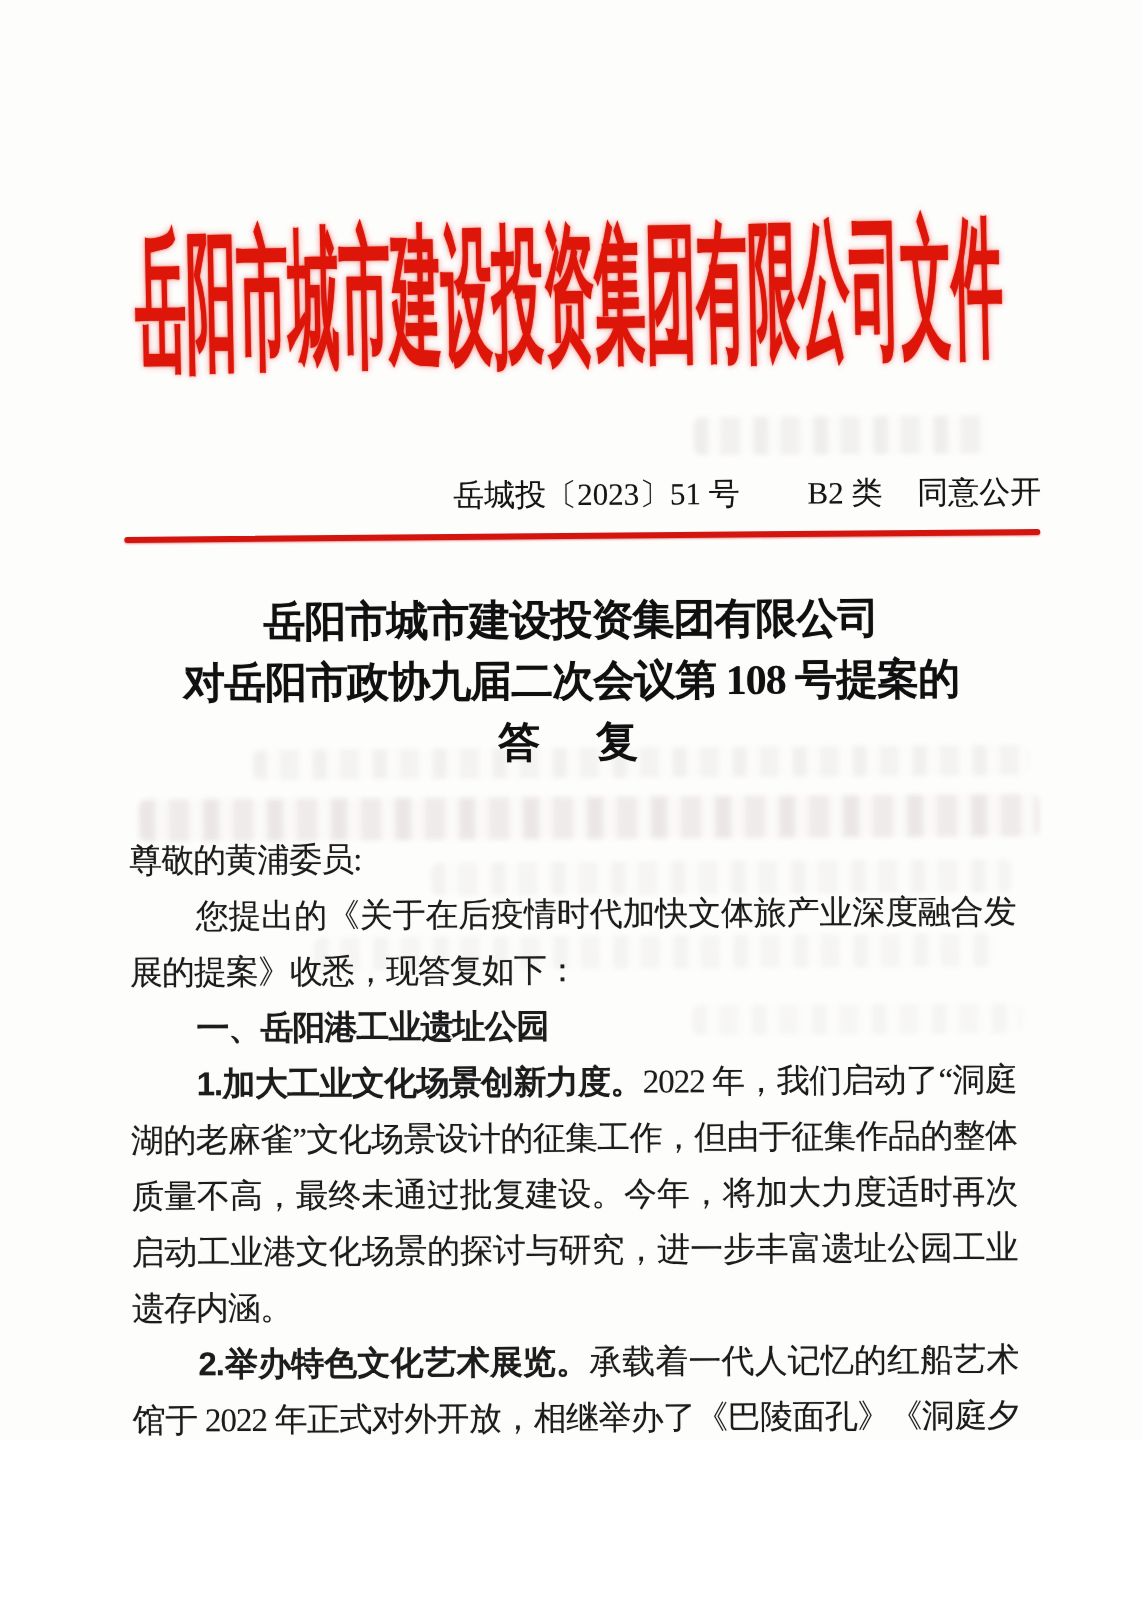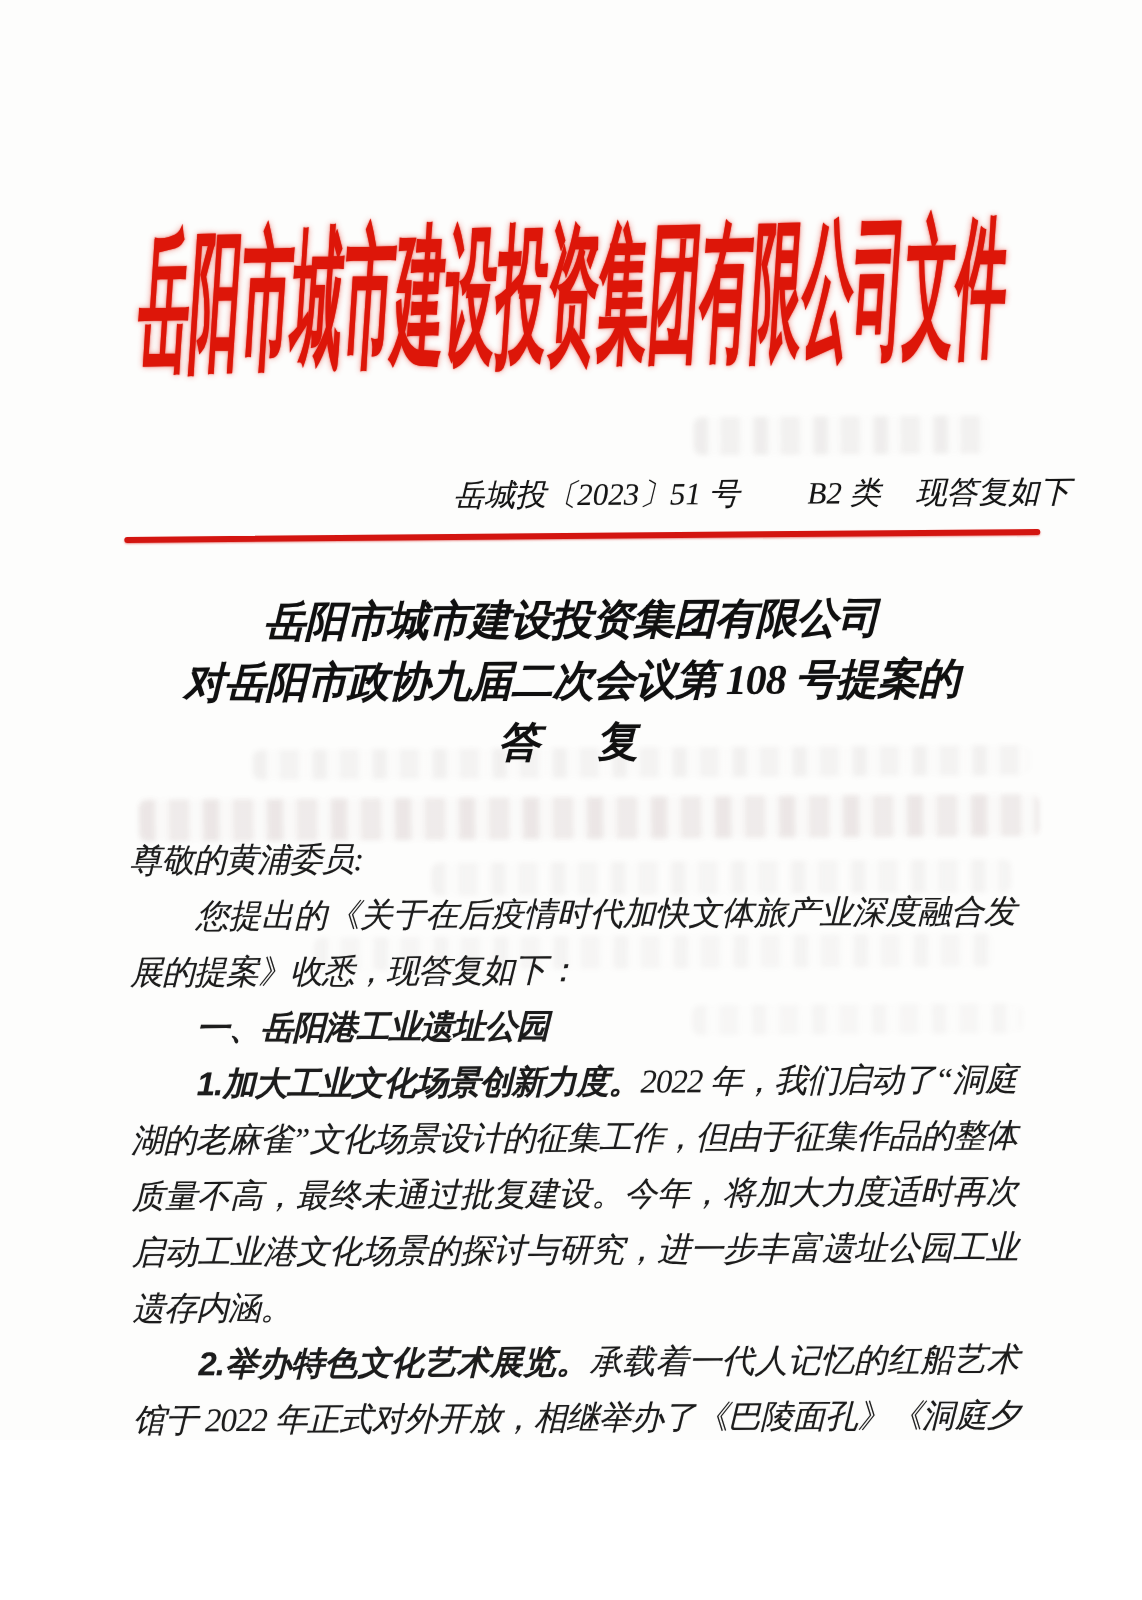--- a/index.html
+++ b/index.html
@@ -5,21 +5,20 @@
   * { margin: 0; padding: 0; box-sizing: border-box; }
   html, body { background: #ffffff; }
   body { font-family: "Liberation Serif", serif; }
 
   .page {
     position: relative;
     width: 1142px;
     height: 1440px;
     background: #fdfdfc;
     overflow: hidden;
-    font-style: italic;
   }
   .tilt {
     position: absolute;
     inset: 0;
     transform: rotate(-0.35deg);
     transform-origin: 50% 45%;
   }
 
   
   .ghost {
@@ -142,21 +141,21 @@
     <div class="ghost g5"></div>
     <div class="ghost g6"></div>
 
     <div class="banner-wrap">
       <span class="banner-text">岳阳市城市建设投资集团有限公司文件</span>
     </div>
 
     <div class="doc-meta">
       <span class="num">岳城投〔2023〕51 号</span>
       <span class="cls">B2 类</span>
-      <span class="pub">现答复如下</span>
+      <span class="pub">同意公开</span>
     </div>
 
     <div class="red-rule"></div>
 
     <div class="title-block">
       <div class="title-line1">岳阳市城市建设投资集团有限公司</div>
       <div class="title-line2">对岳阳市政协九届二次会议第 108 号提案的</div>
       <div class="title-line3">答　复</div>
     </div>
 

